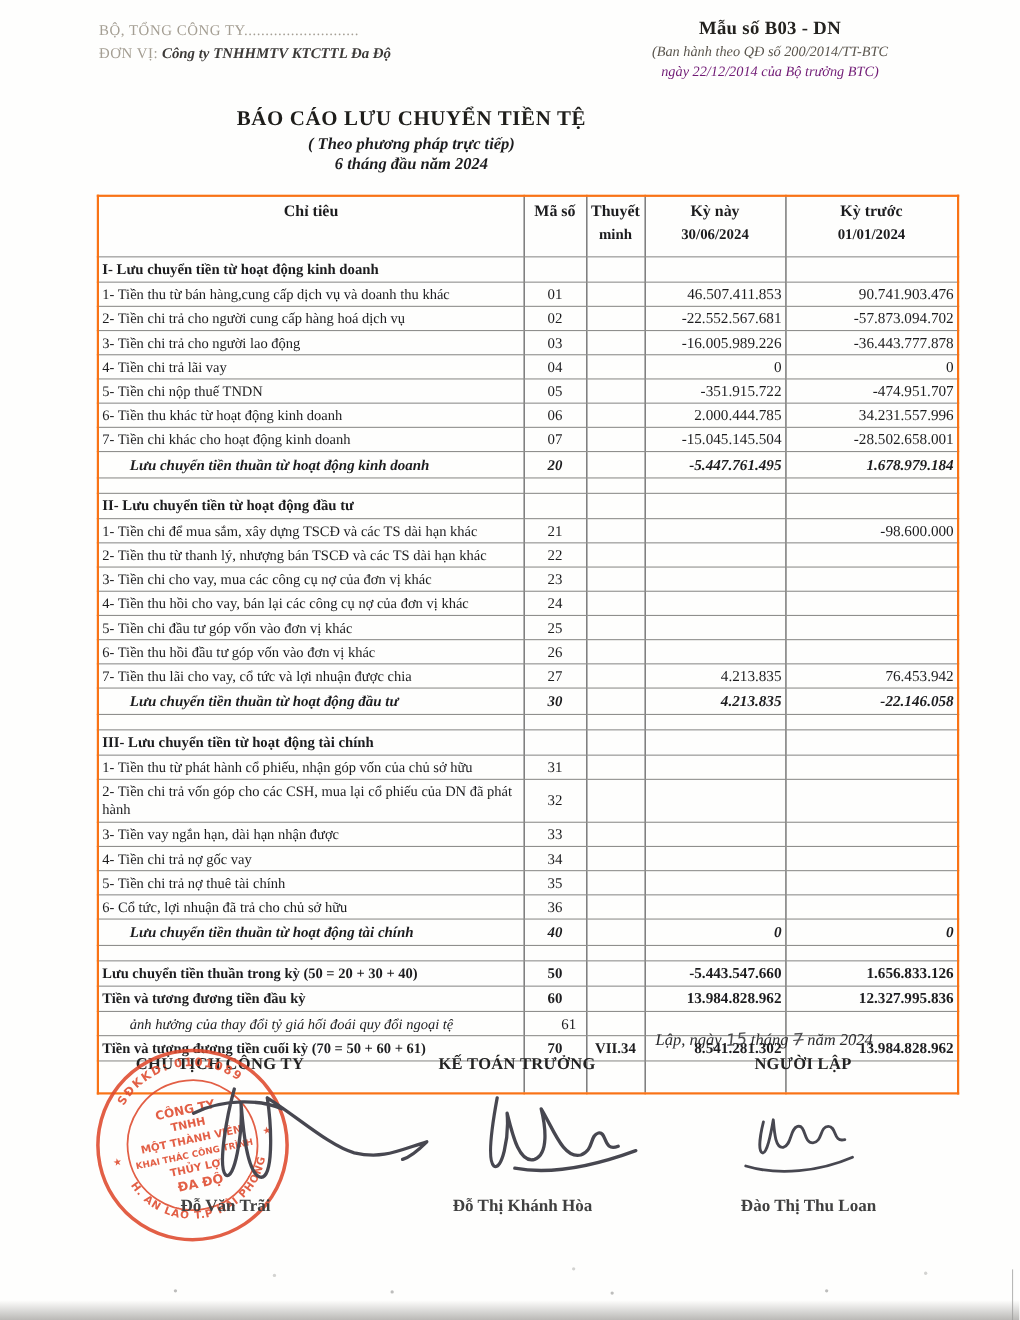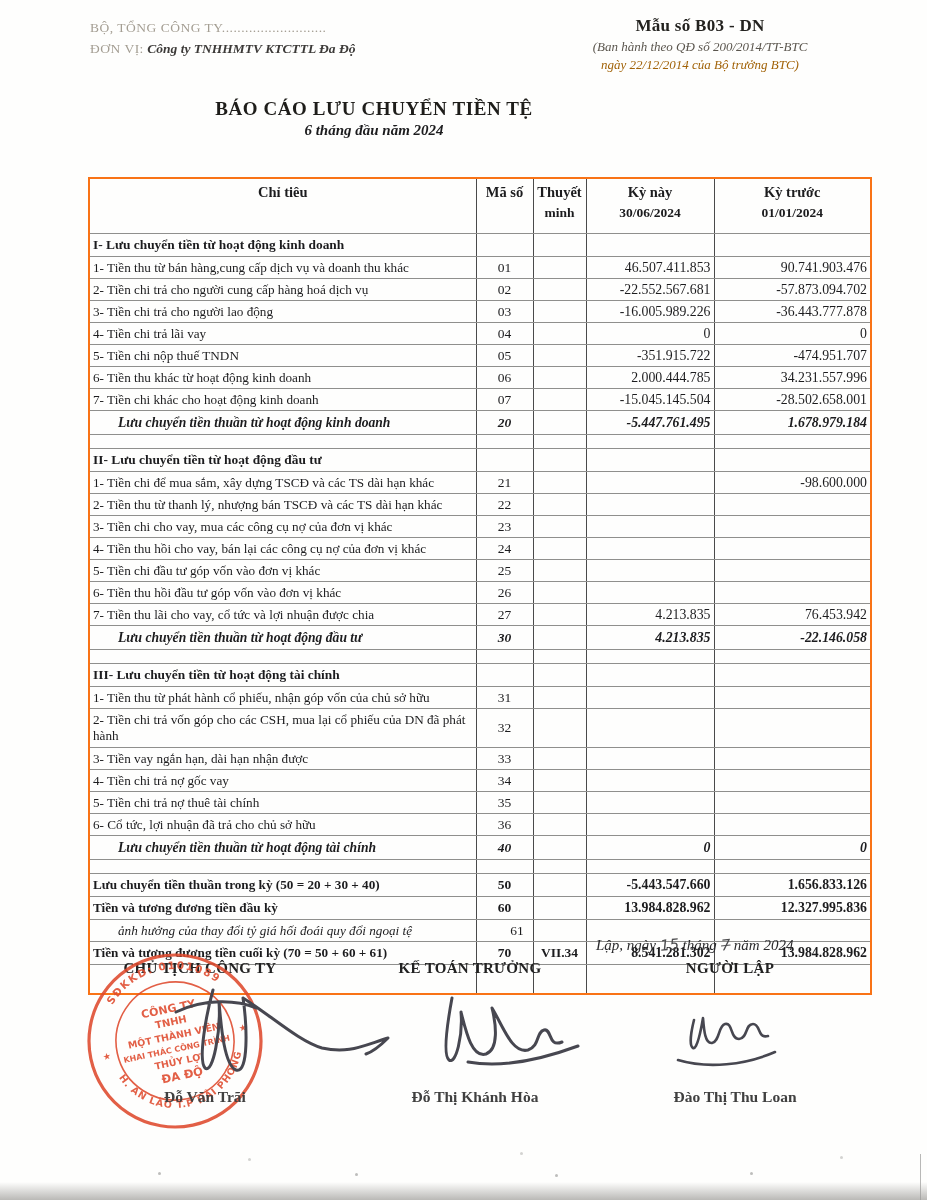--- a/index.html
+++ b/index.html
@@ -9,21 +9,21 @@
   }
   
   .org-block{position:absolute;left:90px;top:18px;line-height:1.55;}
   .org-line1{font-size:13.5px;color:#a49e93;letter-spacing:.5px;}
   .org-line2{font-size:13.5px;}
   .org-prefix{color:#a49e93;letter-spacing:.5px;}
   .org-company{font-weight:bold;font-style:italic;color:#3c3a38;}
   .form-block{position:absolute;left:520px;top:16px;width:360px;text-align:center;}
   .form-no{font-size:17px;font-weight:bold;color:#23221f;letter-spacing:.3px;}
   .form-issued1{font-size:13px;font-style:italic;color:#5a554d;margin-top:3px;}
-  .form-issued2{font-size:13px;font-style:italic;color:#a16207;margin-top:2px;}
+  .form-issued2{font-size:13px;font-style:italic;color:#701a75;margin-top:2px;}
   
   .title-block{position:absolute;left:0;top:98px;width:748px;text-align:center;}
   .title-main{font-size:19px;font-weight:bold;letter-spacing:.6px;color:#1e1d1a;}
   .title-method{font-size:15px;font-weight:bold;font-style:italic;margin-top:3px;}
   .title-period{font-size:15px;font-weight:bold;font-style:italic;margin-top:2px;}
   
   table.cf{
     position:absolute;left:88px;top:177px;width:782px;
     border-collapse:collapse;table-layout:fixed;
     border:2px solid #f97316;
@@ -84,20 +84,21 @@
   </div>
 
   <div class="form-block">
     <div class="form-no">Mẫu số B03 - DN</div>
     <div class="form-issued1">(Ban hành theo QĐ số 200/2014/TT-BTC</div>
     <div class="form-issued2">ngày  22/12/2014  của Bộ trưởng BTC)</div>
   </div>
 
   <div class="title-block">
     <div class="title-main">BÁO CÁO LƯU CHUYỂN TIỀN TỆ</div>
+    <div class="title-method">( Theo phương pháp trực tiếp)</div>
     <div class="title-period">6 tháng đầu năm 2024</div>
   </div>
 
   <table class="cf">
     <colgroup>
       <col style="width:387px">
         <col style="width:57px">
         <col style="width:53px">
         <col style="width:128px">
         <col style="width:157px">

